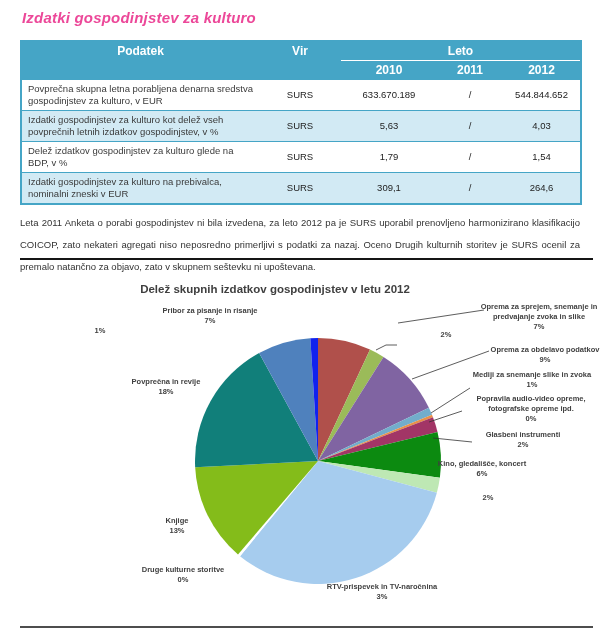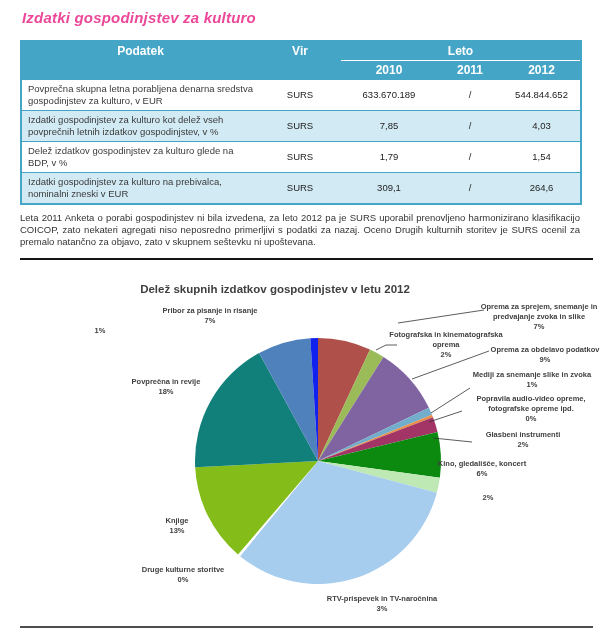--- a/index.html
+++ b/index.html
@@ -11,21 +11,21 @@
   table.data-table{margin:14px 0 0 20px;width:560px;border-collapse:collapse;table-layout:fixed;
     border:2px solid #45A5C6;font-size:9.5px;color:#333;}
   table.data-table th{background:#45A5C6;color:#fff;font-weight:bold;font-size:12px;
     padding:2px 4px;text-align:center;vertical-align:top;}
   table.data-table th.leto-th{border-bottom:1px solid #fff;}
   table.data-table td{border-top:1.5px solid #45A5C6;padding:3px 6px;text-align:center;
     font-size:9.5px;color:#222;vertical-align:middle;line-height:12px;}
   table.data-table td.cell-podatek{text-align:left;color:#3a3a3a;}
   table.data-table tr.alt td{background:#D2EAF4;}
 
-  .footnote{margin:7px 20px 0 20px;font-size:9.5px;line-height:12px;color:#333;text-align:justify;}
+  .footnote{margin:7px 20px 0 20px;font-size:9.5px;line-height:22px;color:#333;text-align:justify;}
 
   .chart-section{position:absolute;left:0;top:258px;width:600px;height:374px;border-radius:7px;}
   .rule-top{position:absolute;left:20px;top:0;width:573px;height:2px;background:#151515;}
   .rule-bottom{position:absolute;left:20px;top:368px;width:573px;height:2px;background:#4d4d4d;}
   .chart-title{position:absolute;left:75px;top:25px;width:400px;text-align:center;
     font-size:11.5px;font-weight:bold;color:#3f3f3f;}
   .pie-svg{position:absolute;left:0;top:0;}
   .pie-label{position:absolute;text-align:center;font-size:7.5px;font-weight:bold;
     color:#404040;line-height:10px;}
 </style>
@@ -60,21 +60,21 @@
         <tr>
           <td class="cell-podatek">Povprečna skupna letna porabljena denarna sredstva gospodinjstev za kulturo, v EUR</td>
           <td>SURS</td>
           <td>633.670.189</td>
           <td>/</td>
           <td>544.844.652</td>
         </tr>
         <tr class="alt">
           <td class="cell-podatek">Izdatki gospodinjstev za kulturo kot delež vseh povprečnih letnih izdatkov gospodinjstev, v %</td>
           <td>SURS</td>
-          <td>7,85</td>
+          <td>5,63</td>
           <td>/</td>
           <td>4,03</td>
         </tr>
         <tr>
           <td class="cell-podatek">Delež izdatkov gospodinjstev za kulturo glede na BDP, v %</td>
           <td>SURS</td>
           <td>1,79</td>
           <td>/</td>
           <td>1,54</td>
         </tr>
@@ -118,21 +118,20 @@
           <polyline points="429,164 462,153"></polyline>
           <polyline points="433,180 472,184"></polyline>
         </g>
     </svg>
     <div id="pie-labels">
         <div class="pie-label" style="left: 475px; top: 44px; width: 128px;">
           <div>Oprema za sprejem, snemanje in predvajanje zvoka in slike</div>
           <div>7%</div>
         </div>
         <div class="pie-label" style="left: 378px; top: 72px; width: 136px;">
-          <div>Fotografska in kinematografska oprema</div>
           <div>2%</div>
         </div>
         <div class="pie-label" style="left: 470px; top: 87px; width: 150px;">
           <div>Oprema za obdelavo podatkov</div>
           <div>9%</div>
         </div>
         <div class="pie-label" style="left: 457px; top: 112px; width: 150px;">
           <div>Mediji za snemanje slike in zvoka</div>
           <div>1%</div>
         </div>
@@ -144,21 +143,21 @@
           <div>Glasbeni instrumenti</div>
           <div>2%</div>
         </div>
         <div class="pie-label" style="left: 417px; top: 201px; width: 130px;">
           <div>Kino, gledališče, koncert</div>
           <div>6%</div>
         </div>
         <div class="pie-label" style="left: 408px; top: 235px; width: 160px;">
           <div>2%</div>
         </div>
-        <div class="pie-label" style="left: 307px; top: 336px; width: 150px;">
+        <div class="pie-label" style="left: 307px; top: 324px; width: 150px;">
           <div>RTV-prispevek in TV-naročnina</div>
           <div>3%</div>
         </div>
         <div class="pie-label" style="left: 123px; top: 307px; width: 120px;">
           <div>Druge kulturne storitve</div>
           <div>0%</div>
         </div>
         <div class="pie-label" style="left: 142px; top: 258px; width: 70px;">
           <div>Knjige</div>
           <div>13%</div>

